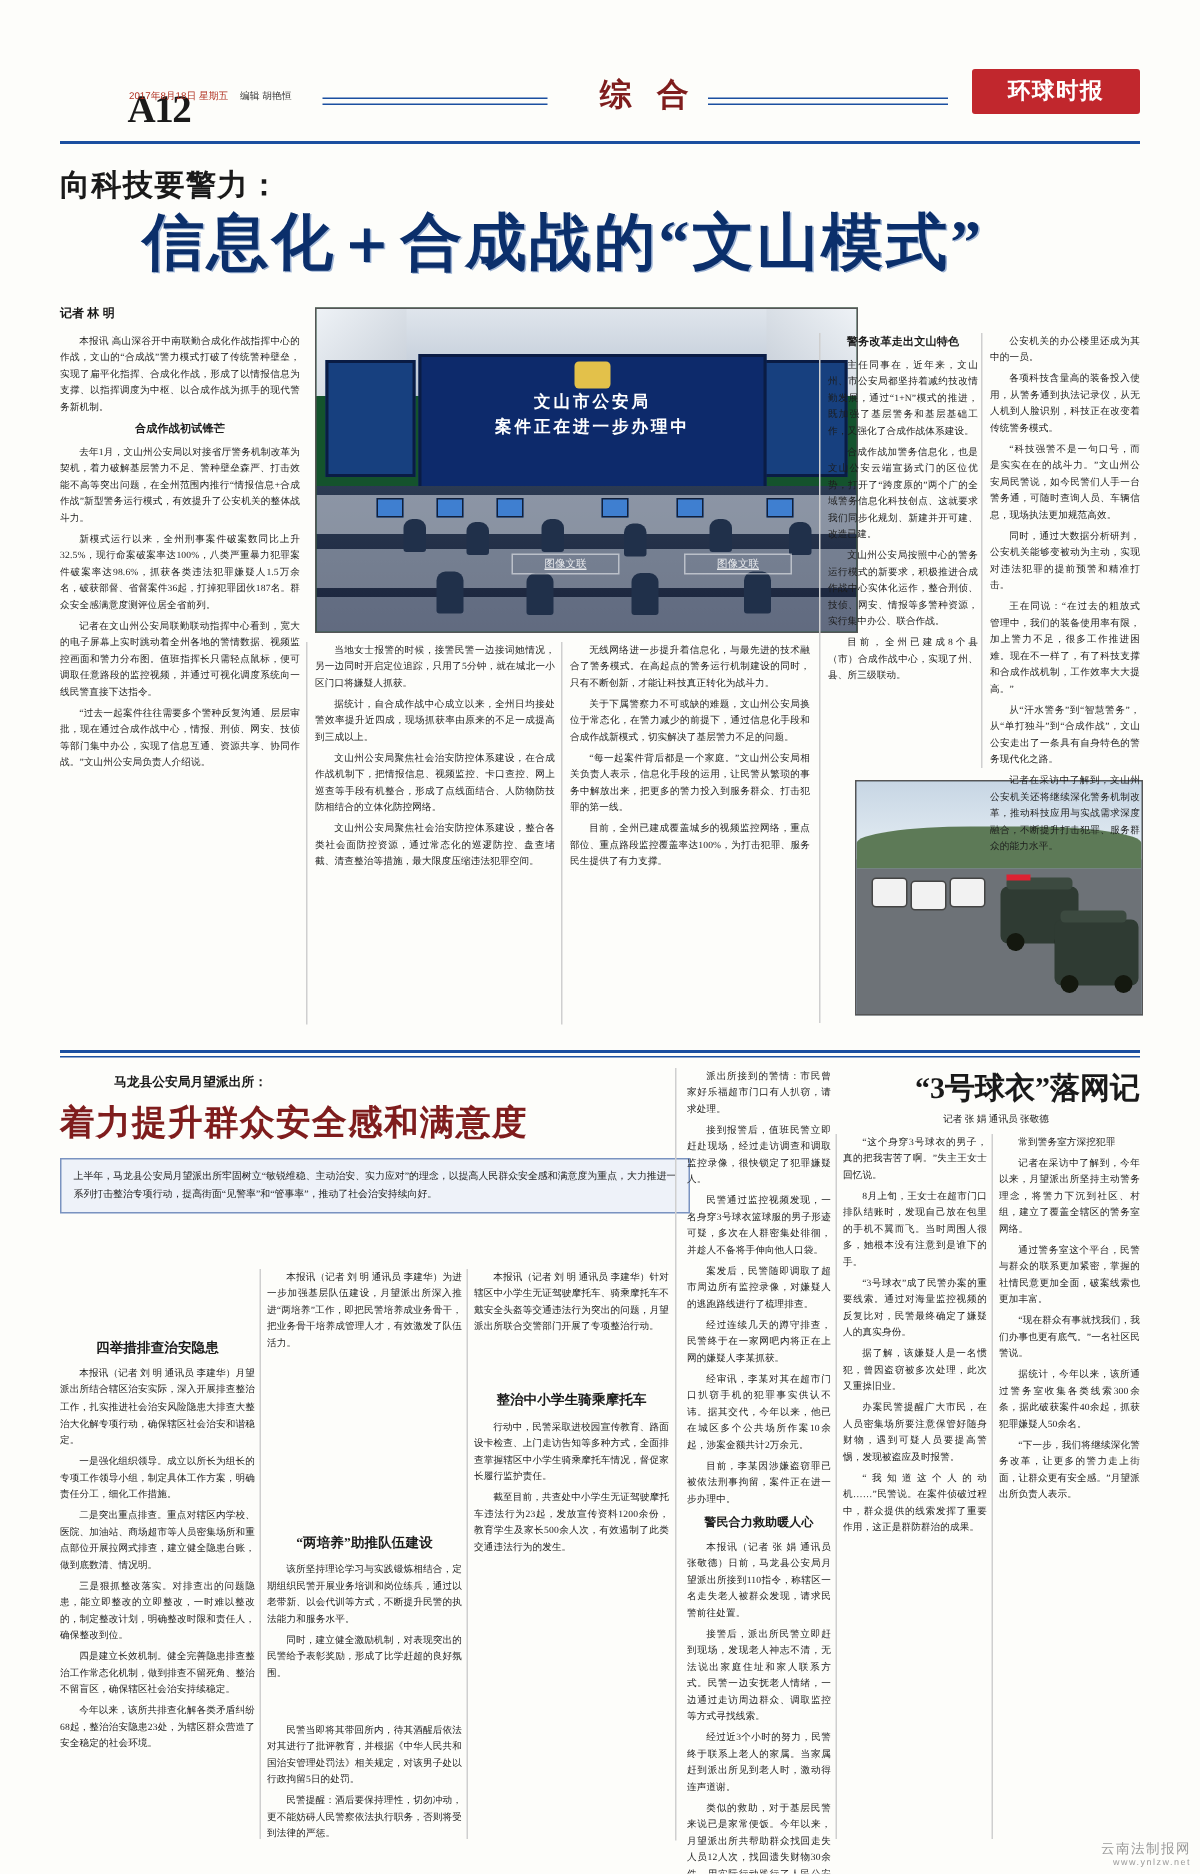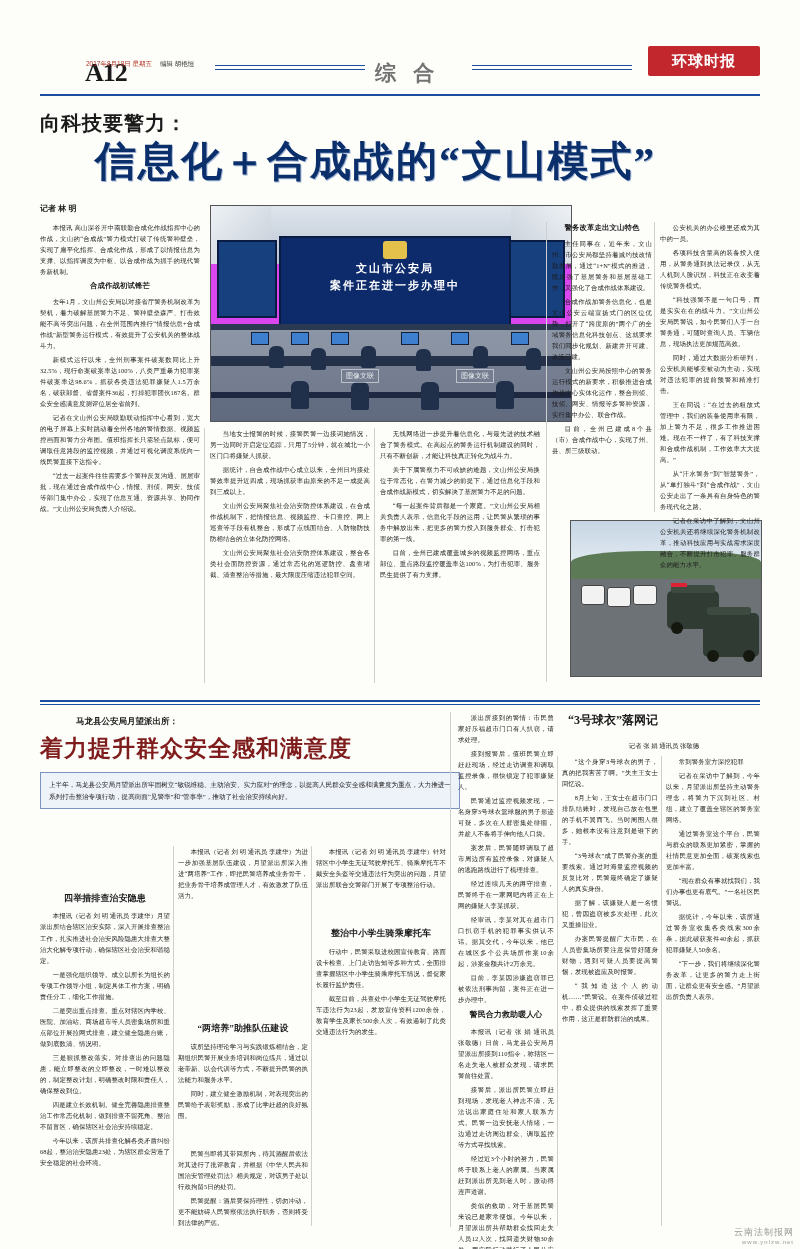--- a/index.html
+++ b/index.html
@@ -32,22 +32,22 @@
   .folio-editor{
     position:absolute;left:120px;top:14px;
     font-size:6.5px;color:#333;
     font-family:"Liberation Sans", sans-serif;
   }
   .rule-left{
     position:absolute;left:175px;top:19px;width:150px;height:0;
     border-top:1px solid #1b4fa0;border-bottom:1px solid #1b4fa0;height:3px;
   }
   .section-name{
-    position:absolute;left:335px;top:13px;width:90px;text-align:left;
-    font-size:21px;font-weight:bold;color:#737373;letter-spacing:6px;
+    position:absolute;left:335px;top:3px;width:90px;text-align:right;
+    font-size:21px;font-weight:bold;color:#7f1d1d;letter-spacing:6px;
   }
   .rule-right{
     position:absolute;left:432px;top:19px;width:160px;height:3px;
     border-top:1px solid #1b4fa0;border-bottom:1px solid #1b4fa0;
   }
   .paper-logo{
     position:absolute;right:0;top:0;width:112px;height:30px;
     background:#c1272d;color:#fff;text-align:center;
     font-size:15px;font-weight:bold;line-height:30px;letter-spacing:1px;
     border-radius:2px;
@@ -85,36 +85,36 @@
   .col p{margin:0 0 3px 0;text-indent:2em;}
   .col p.first{text-indent:2em;}
   .sub{
     font-weight:bold;font-size:7.4px;text-align:center;text-indent:0 !important;
     margin:5px 0 4px 0;display:block;
   }
 
   
   .photo{position:absolute;overflow:hidden;border:1px solid #555;}
   
-  #photo-command{left:210px;top:205px;width:360px;height:215px;background:#d946ef;}
+  #photo-command{left:210px;top:205px;width:360px;height:215px;background:#14532d;}
   #photo-command .ceiling{position:absolute;left:0;top:0;width:100%;height:58px;background:linear-gradient(#dfe5ec,#b9c4d2);}
   #photo-command .ceil-l{position:absolute;left:0;top:0;width:60px;height:58px;background:linear-gradient(135deg,#eef2f6,#c4ccd6);}
   #photo-command .ceil-r{position:absolute;right:0;top:0;width:60px;height:58px;background:linear-gradient(225deg,#eef2f6,#c4ccd6);}
   #photo-command .screenwall{position:absolute;left:68px;top:30px;width:228px;height:88px;background:#0d2a6b;border:2px solid #0a1c44;}
   #photo-command .scr-title{position:absolute;left:0;top:22px;width:100%;text-align:center;color:#fff;font-size:11px;font-weight:bold;letter-spacing:2px;line-height:1.5;}
   #photo-command .badge{position:absolute;left:50%;margin-left:-12px;top:3px;width:24px;height:18px;background:#e3c14a;border-radius:3px;}
   #photo-command .sidescreen{position:absolute;top:34px;width:56px;height:74px;background:#17407f;border:2px solid #0a1c44;}
   #photo-command .ss-l{left:6px;}
   #photo-command .ss-r{right:6px;}
   #photo-command .floor{position:absolute;left:0;top:118px;width:100%;height:97px;background:linear-gradient(#2b3a52,#19223a);}
   #photo-command .deskrow{position:absolute;left:0;width:100%;height:26px;background:rgba(220,225,235,.55);}
   #photo-command .d1{top:124px;} #photo-command .d2{top:160px;background:rgba(200,208,220,.5);} #photo-command .d3{top:192px;background:rgba(170,180,198,.5);}
   #photo-command .person{position:absolute;width:15px;height:22px;background:#20304a;border-radius:6px 6px 2px 2px;}
   #photo-command .mon{position:absolute;width:16px;height:11px;background:#3f7fd0;border:1px solid #12203a;}
-  #photo-command .wm{position:absolute;color:#fff;font-size:7px;border:1px solid rgba(255,255,255,.6);padding:1px 4px;opacity:.85;}
+  #photo-command .wm{position:absolute;color:#fff;font-size:7px;border:1px solid rgba(255,255,255,.6);padding:1px 21px;opacity:.85;text-decoration:underline;}
 
   
   #photo-patrol{left:570px;top:520px;width:190px;height:155px;background:#9fb3c4;}
   #photo-patrol .sky{position:absolute;left:0;top:0;width:100%;height:52px;background:linear-gradient(#c7d6e4,#e6eef4);}
   #photo-patrol .hill{position:absolute;left:0;top:30px;width:100%;height:28px;background:#5d7a57;border-radius:40% 40% 0 0;}
   #photo-patrol .road{position:absolute;left:0;top:58px;width:100%;height:97px;background:#6d7277;}
   #photo-patrol .atv{position:absolute;width:52px;height:38px;background:#2f3b33;border-radius:5px;}
   #photo-patrol .atv .roof{position:absolute;left:4px;top:-6px;width:44px;height:8px;background:#3c4a40;border-radius:3px;}
   #photo-patrol .atv .wheel{position:absolute;bottom:-5px;width:12px;height:12px;border-radius:50%;background:#14180f;}
   #photo-patrol .moto{position:absolute;width:22px;height:18px;background:#f2f2f2;border:1px solid #444;border-radius:3px;}
@@ -143,22 +143,22 @@
     font-size:6.6px;line-height:1.75;padding:6px 8px;box-sizing:border-box;
     text-align:justify;
   }
   .secthead{
     font-size:9px;font-weight:bold;text-align:center;margin:0 0 4px 0;
   }
   .secthead.small{font-size:8px;}
 
   
   .headline3{
-    position:absolute;left:568px;top:712px;width:192px;text-align:left;
-    font-size:12px;font-weight:bold;letter-spacing:0px;
+    position:absolute;left:568px;top:712px;width:192px;text-align:right;
+    font-size:20px;font-weight:bold;letter-spacing:0px;
   }
   .byline3{position:absolute;left:568px;top:742px;width:192px;text-align:center;font-size:6.4px;}
 
   
   .vrule{position:absolute;width:1px;background:#cfcfcf;}
 </style>
 </head>
 <body>
 
 <div class="page">

